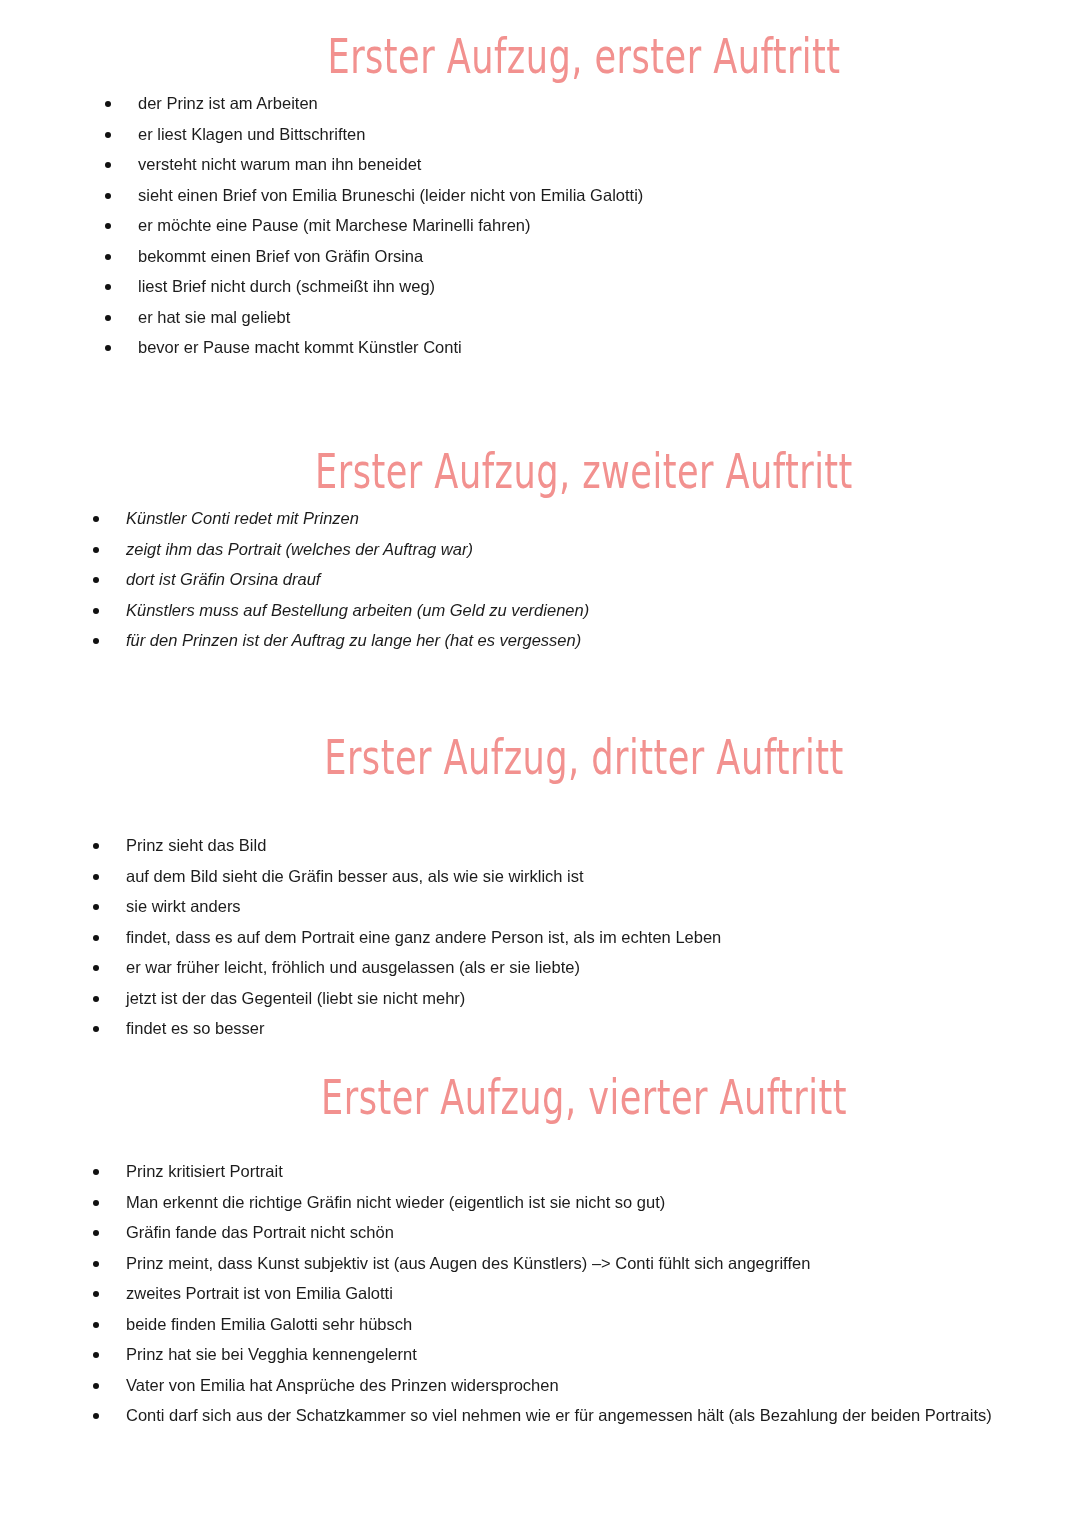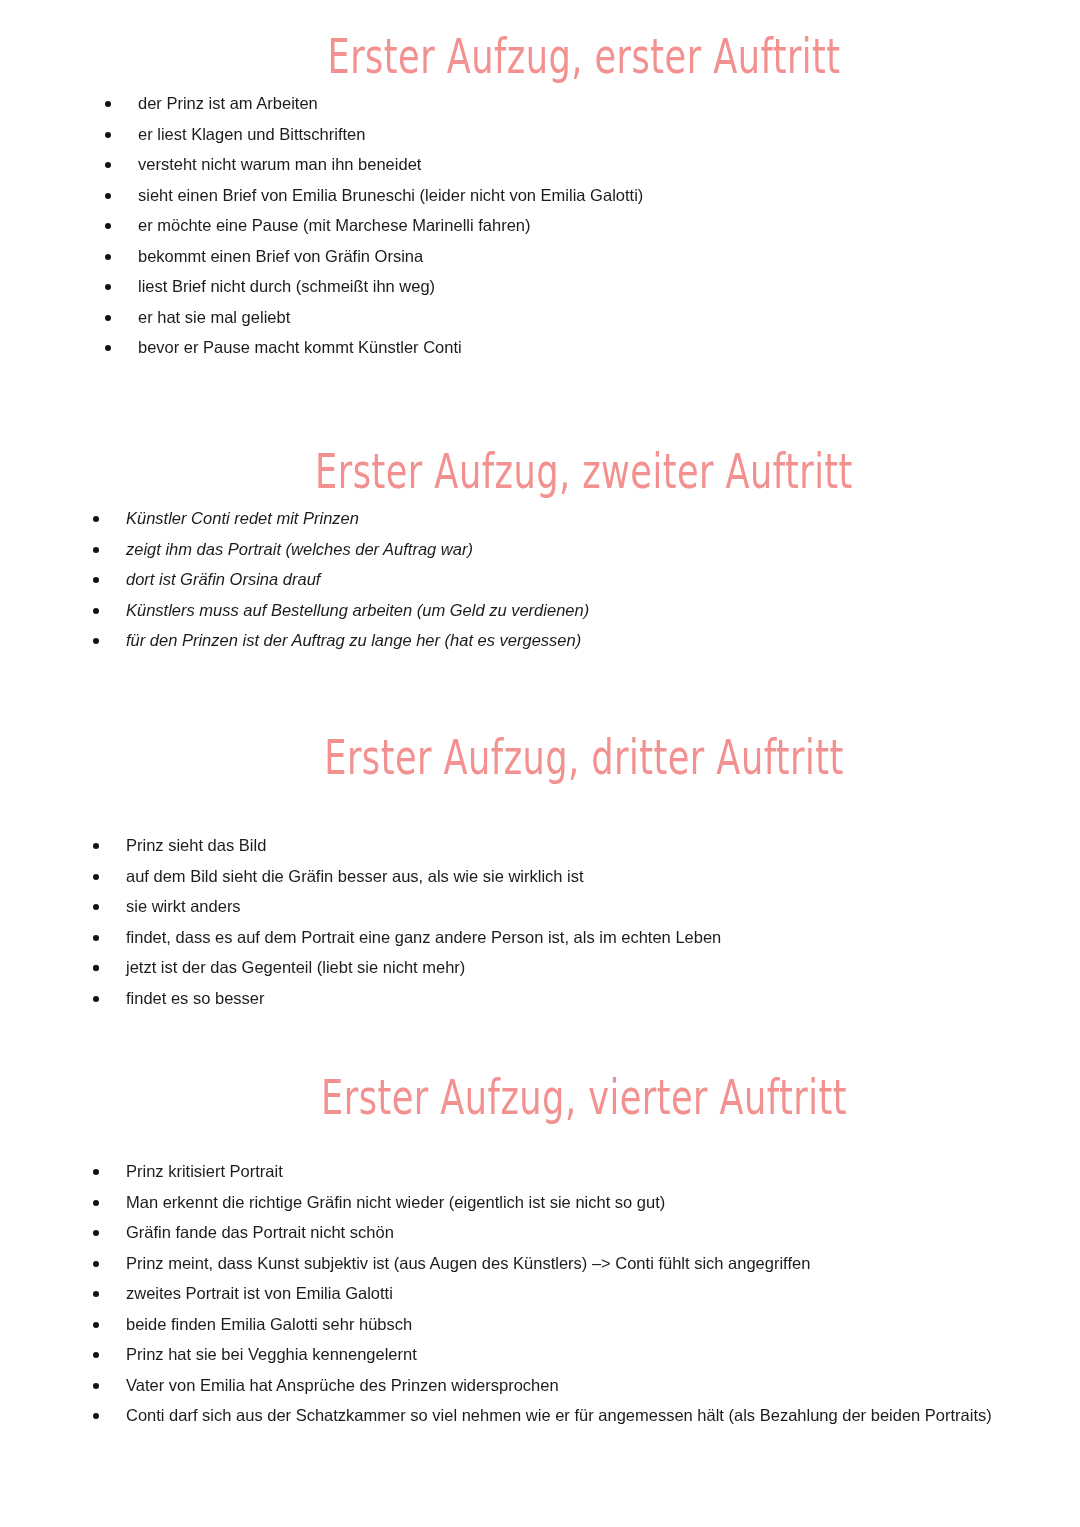--- a/index.html
+++ b/index.html
@@ -117,21 +117,21 @@
     <li><span class="dot"></span><span>für den Prinzen ist der Auftrag zu lange her (hat es vergessen)</span></li>
   </ul>
 
   <h2 class="section-heading sec3-heading">Erster Aufzug, dritter Auftritt</h2>
 
   <ul class="bullets sec3-list">
     <li><span class="dot"></span><span>Prinz sieht das Bild</span></li>
     <li><span class="dot"></span><span>auf dem Bild sieht die Gräfin besser aus, als wie sie wirklich ist</span></li>
     <li><span class="dot"></span><span>sie wirkt anders</span></li>
     <li><span class="dot"></span><span>findet, dass es auf dem Portrait eine ganz andere Person ist, als im echten Leben</span></li>
-    <li><span class="dot"></span></li>
+    <li><span class="dot"></span><span>er war früher leicht, fröhlich und ausgelassen (als er sie liebte)</span></li>
     <li><span class="dot"></span><span>jetzt ist der das Gegenteil (liebt sie nicht mehr)</span></li>
     <li><span class="dot"></span><span>findet es so besser</span></li>
   </ul>
 
   <h2 class="section-heading sec4-heading">Erster Aufzug, vierter Auftritt</h2>
 
   <ul class="bullets sec4-list">
     <li><span class="dot"></span><span>Prinz kritisiert Portrait</span></li>
     <li><span class="dot"></span><span>Man erkennt die richtige Gräfin nicht wieder (eigentlich ist sie nicht so gut)</span></li>
     <li><span class="dot"></span><span>Gräfin fande das Portrait nicht schön</span></li>

